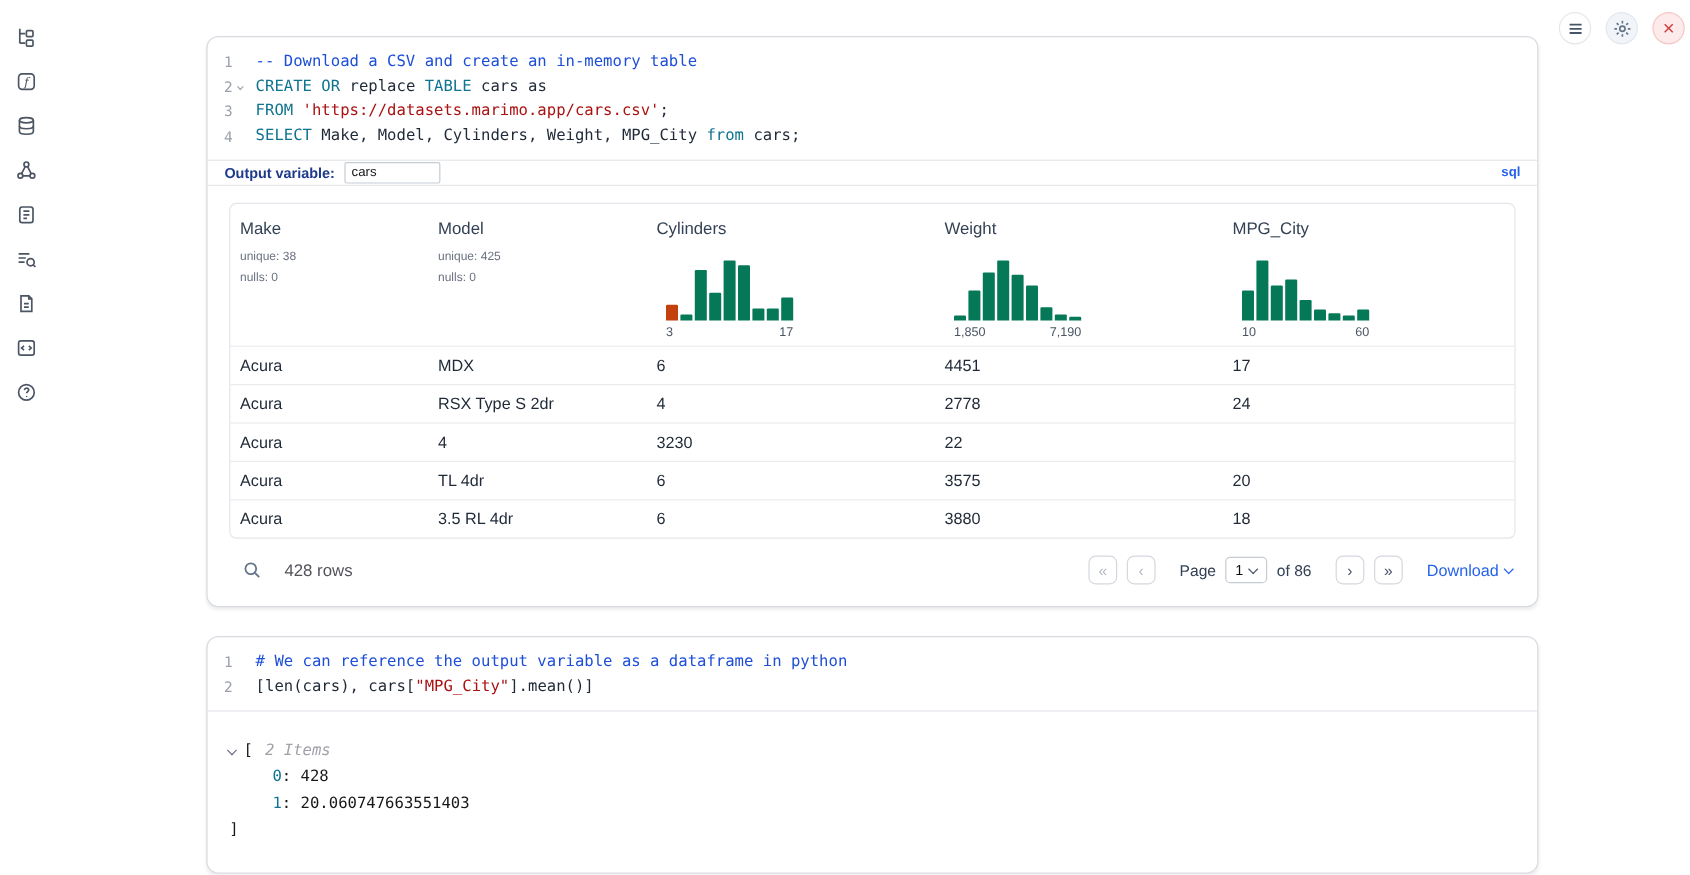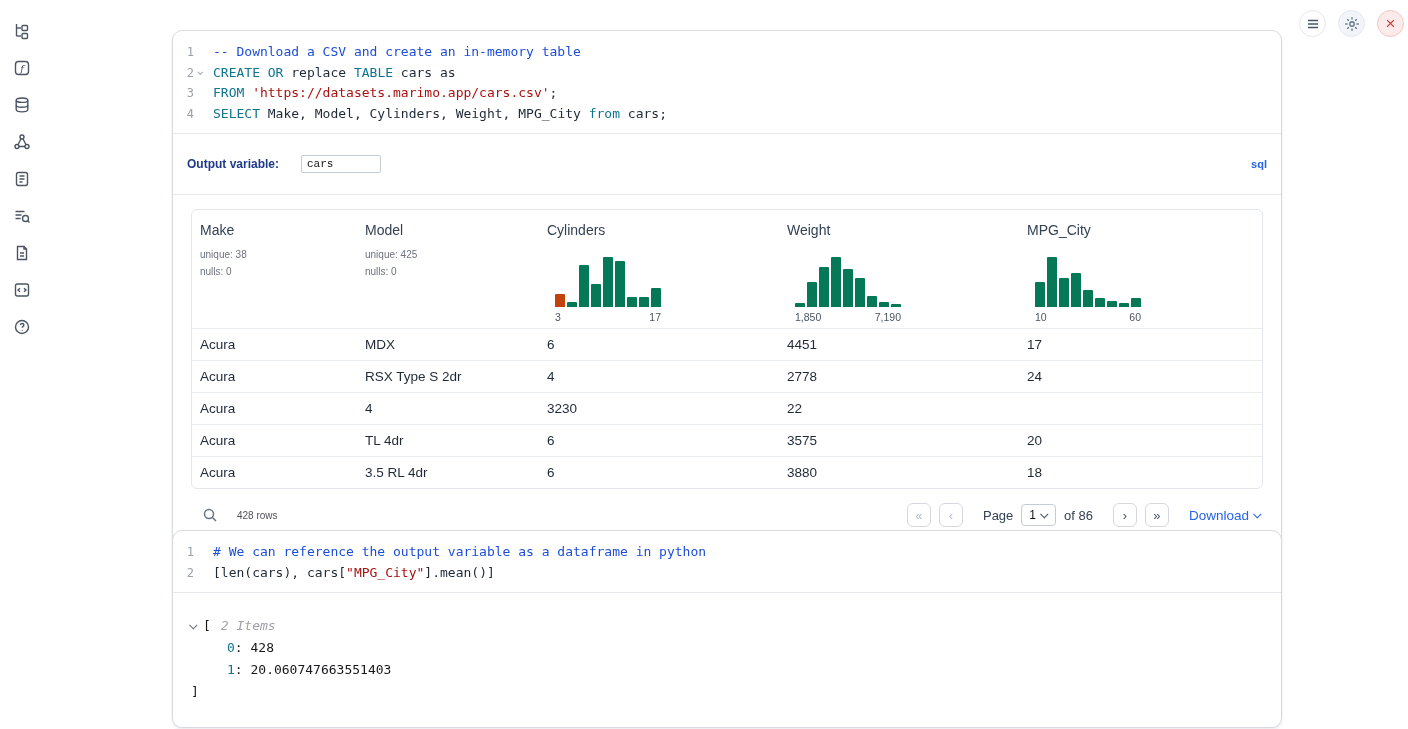--- a/index.html
+++ b/index.html
@@ -21,23 +21,23 @@
   #sql-cell{top:30px}
   #py-cell{top:530px}
 
   .code{padding:11px 0 9px;font-family:"DejaVu Sans Mono","Liberation Mono",monospace;font-size:13px;line-height:19.5px}
   .code-line{display:flex}
   .ln{width:21px;text-align:right;color:#9aa1ac;font-size:12px;flex:none;padding-top:1px}
   .fold{width:13px;flex:none;display:flex;align-items:center;justify-content:center;color:#9ca3af}
   .code-text{white-space:pre;padding-left:6px;color:#1f2937}
   .tk-c{color:#1d4ed8}.tk-k{color:#0e7490}.tk-s{color:#aa1111}.tk-p{color:#1f2937}
 
-  .outvar{display:flex;align-items:center;border-top:1px solid #e5e7eb;padding:21px 14px;gap:22px}
+  .outvar{display:flex;align-items:center;border-top:1px solid #e5e7eb;padding:1px 14px;gap:8px}
   .outvar-label{font-size:12px;font-weight:700;color:#1e3a8a}
-  .outvar-input{width:80px;height:18px;border:1px solid #c6ccd4;border-radius:2px;font-family:Liberation Mono, monospace;font-size:11px;padding:0 5px;color:#111}
+  .outvar-input{width:80px;height:18px;border:1px solid #c6ccd4;border-radius:2px;font-family:Liberation Sans, sans-serif;font-size:11px;padding:0 5px;color:#111}
   .lang{margin-left:auto;font-size:11px;color:#2563eb;font-weight:600}
 
   .outarea{border-top:1px solid #e5e7eb;padding:14px 18px}
 
   
   .tbox{border:1px solid #e3e6ea;border-radius:6px;overflow:hidden}
   .tgrid{display:grid;grid-template-columns:165px 182px 240px 240px 1fr}
   .th-name{font-size:14px;color:#334155;padding:12px 8px 2px;cursor:pointer}
   .stats{height:88px}
   .stat-cell{padding:6px 8px;font-size:10px;color:#6b7280;line-height:17px}
@@ -45,21 +45,21 @@
   .hist-wrap{margin-left:8px;width:fit-content}
   .hist-bars{display:flex;align-items:flex-end;gap:2px;height:50px}
   .hbar{width:10px;border-radius:1px 1px 0 0}
   .hist-labels{display:flex;justify-content:space-between;font-size:10.5px;color:#4b5563;margin-top:4px}
   .trow{border-top:1px solid #e9ecef}
   .tcell{padding:8px 8px;font-size:13.5px;color:#1f2937}
 
   
   .tfoot{display:flex;align-items:center;margin-top:10px;height:32px;padding:0 2px;gap:8px}
   .search-btn{width:22px;height:22px;display:flex;align-items:center;justify-content:center;margin-left:6px;cursor:pointer;color:#64748b}
-  .rowcount{font-size:10px;color:#52525b;margin-left:8px}
+  .rowcount{font-size:14px;color:#52525b;margin-left:8px}
   .spacer{flex:1}
   .pg-btn{width:24px;height:24px;border:1px solid #d4d8dd;border-radius:6px;background:#fff;display:flex;align-items:center;justify-content:center;font-size:13px;color:#475569;cursor:pointer}
   .pg-btn.dim{color:#b3bac4}
   .pg-label{font-size:13px;color:#334155;margin-left:12px}
   .page-select{display:flex;align-items:center;gap:6px;border:1px solid #c6ccd4;border-radius:4px;height:22px;padding:0 7px;font-size:12px;color:#111;cursor:pointer;background:#fff}
   .of-label{font-size:13px;color:#334155;margin-right:12px}
   .download{display:flex;align-items:center;gap:6px;color:#2563eb;font-size:13.5px;margin-left:12px;cursor:pointer}
 
   .chev{display:inline-block;width:6px;height:6px;border-left:1.6px solid currentColor;border-bottom:1.6px solid currentColor;transform:rotate(-45deg) translateY(-1px)}
   .chev-xs{width:4px;height:4px;border-width:1.2px}

